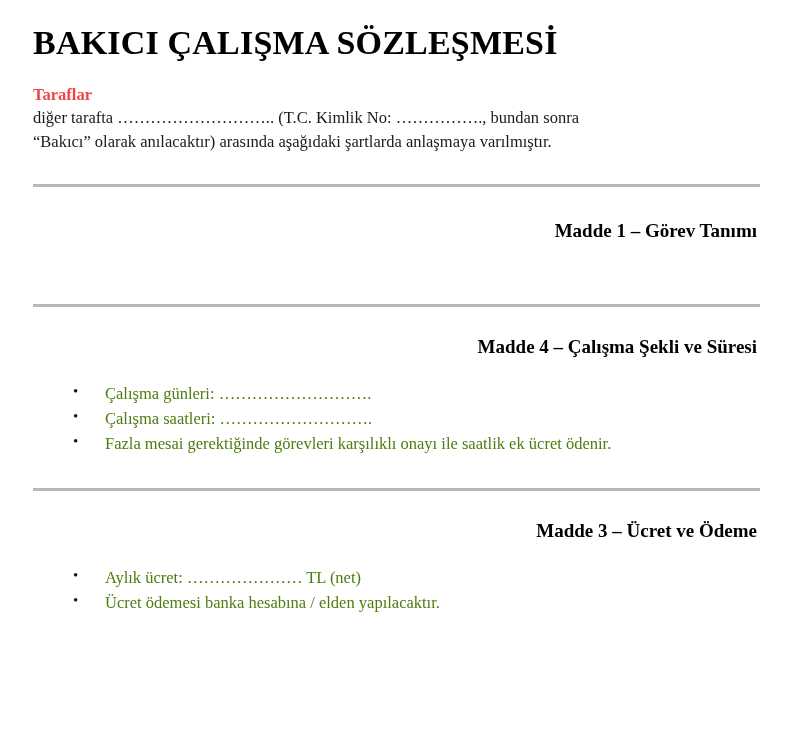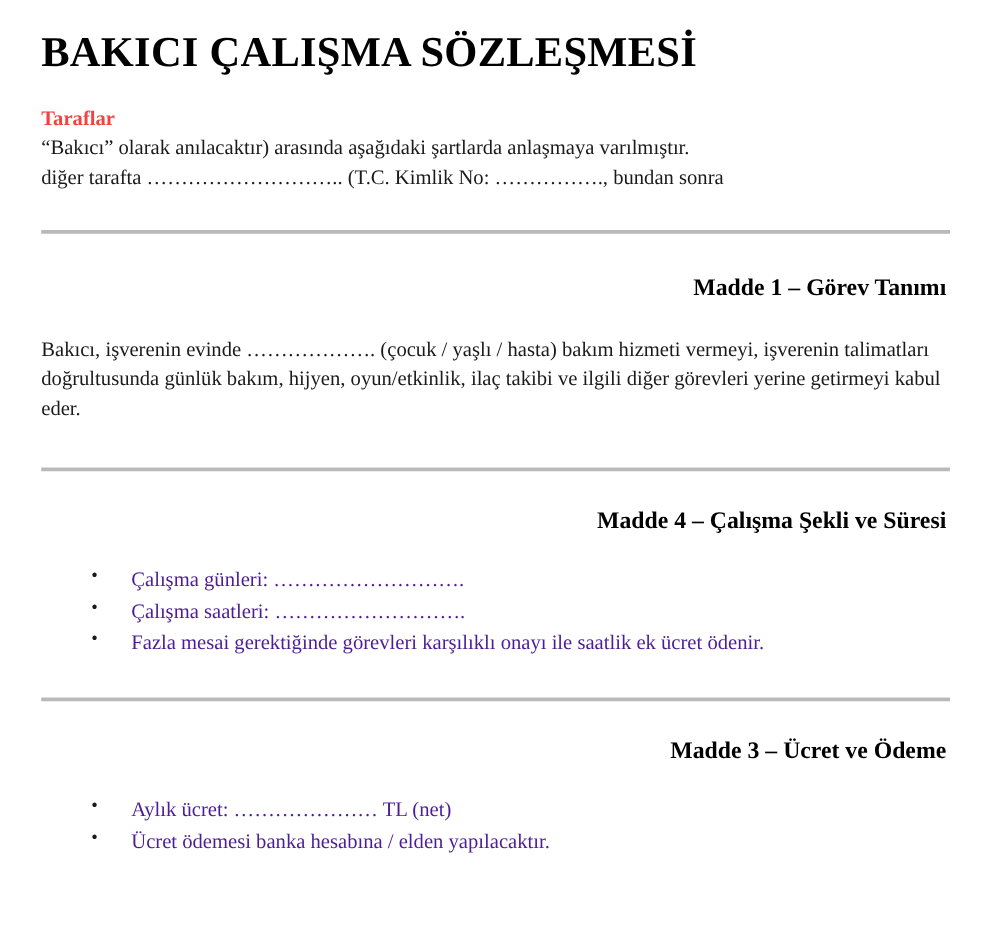--- a/index.html
+++ b/index.html
@@ -80,21 +80,21 @@
   ul.bullets {
     margin: 0;
     padding: 0 0 0 40px;
     list-style: none;
   }
   ul.bullets li {
     position: relative;
     font-size: 16.5px;
     line-height: 1.52;
     padding-left: 32px;
-    color: #4c1d95;
+    color: #4d7c0f;
   }
   ul.bullets li::before {
     content: "\2022";
     position: absolute;
     left: 0;
     top: -1px;
     font-size: 15px;
     color: #1a1a1a;
   }
 
@@ -112,32 +112,31 @@
 <body>
 
 <div class="page">
 
   <h1 class="doc-title">BAKICI ÇALIŞMA SÖZLEŞMESİ</h1>
 
   <div class="gap-title-to-parties"></div>
 
   <section class="section">
     <div class="block-label">Taraflar</div>
+    <p class="para">diğer tarafta ……………………….. (T.C. Kimlik No: ……………., bundan sonra</p>
     <p class="para">“Bakıcı” olarak anılacaktır) arasında aşağıdaki şartlarda anlaşmaya varılmıştır.</p>
-    <p class="para">diğer tarafta ……………………….. (T.C. Kimlik No: ……………., bundan sonra</p>
   </section>
 
   <div class="gap-parties-to-rule"></div>
   <hr class="divider">
   <div class="gap-rule-to-heading"></div>
 
   <section class="section">
     <h2 class="section-heading">Madde 1 – Görev Tanımı</h2>
     <div class="gap-heading-to-body"></div>
-    <p class="para">Bakıcı, işverenin evinde ………………. (çocuk / yaşlı / hasta) bakım hizmeti vermeyi, işverenin talimatları doğrultusunda günlük bakım, hijyen, oyun/etkinlik, ilaç takibi ve ilgili diğer görevleri yerine getirmeyi kabul eder.</p>
   </section>
 
   <div class="gap-body-to-rule"></div>
   <hr class="divider">
   <div class="gap-rule-to-heading2"></div>
 
   <section class="section">
     <h2 class="section-heading">Madde 4 – Çalışma Şekli ve Süresi</h2>
     <div class="gap-heading-to-list"></div>
     <ul class="bullets">

